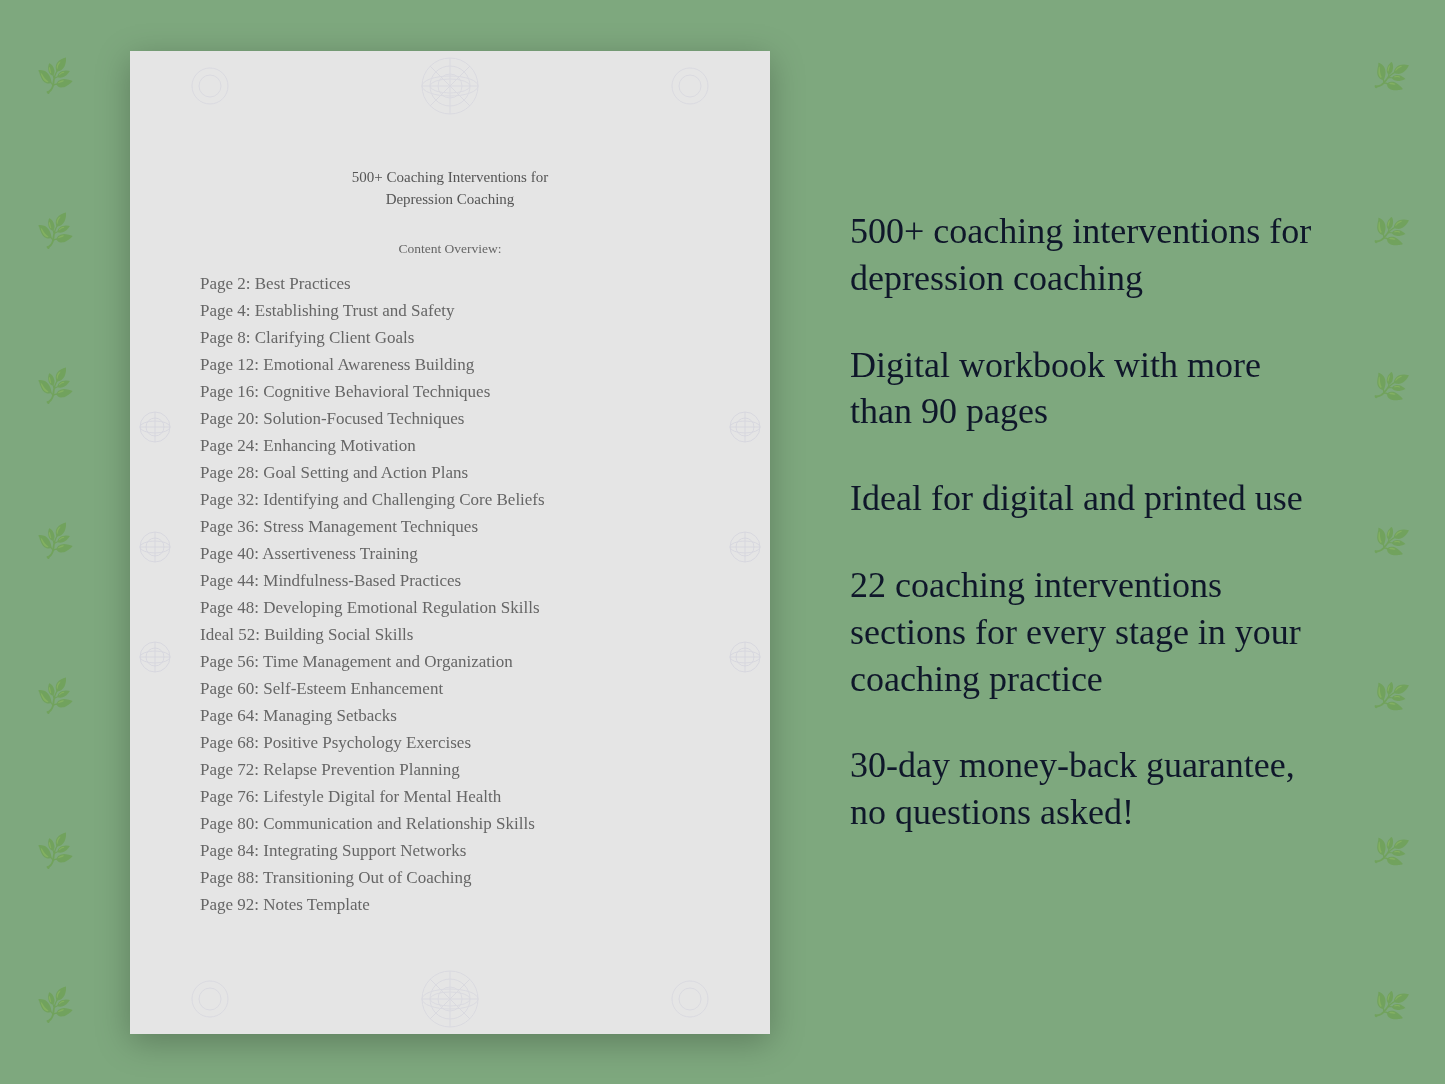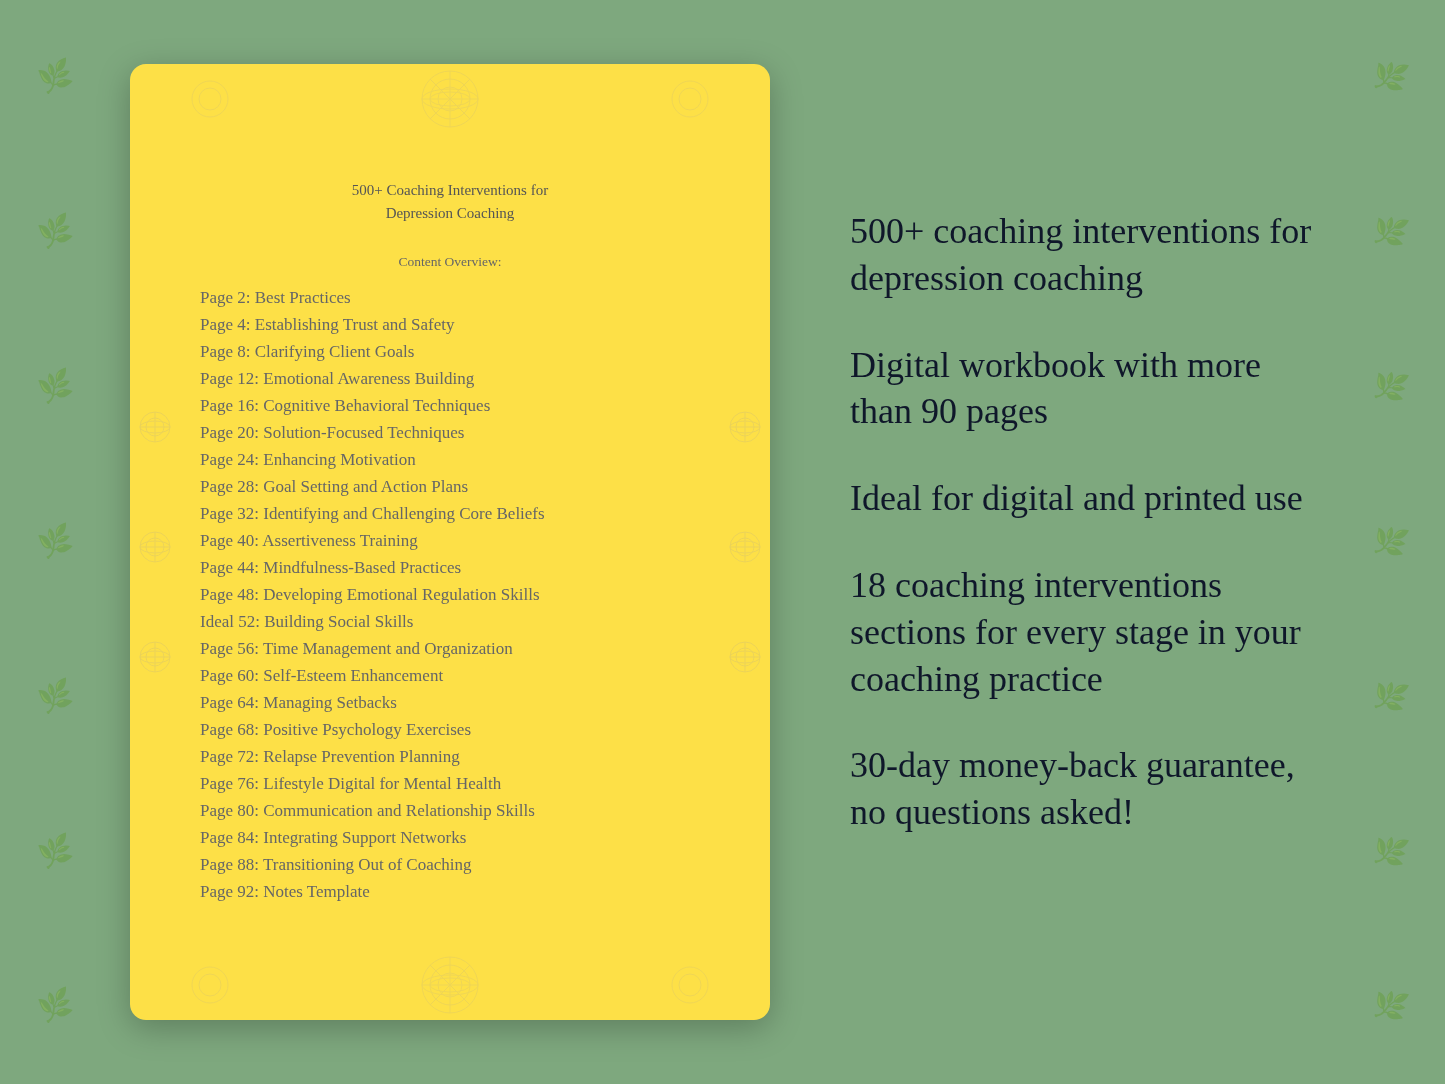--- a/index.html
+++ b/index.html
@@ -46,24 +46,24 @@
       display: flex;
       align-items: center;
       justify-content: center;
       gap: 60px;
       width: 100%;
       padding: 40px 130px;
     }
 
     
     .document-preview {
-      background: #fde047;
+      background: #e5e5e5;
       width: 640px;
       min-height: 920px;
-      border-radius: 16px;
+      border-radius: 0;
       box-shadow: 0 8px 32px rgba(0,0,0,0.25);
       padding: 60px 50px;
       position: relative;
       flex-shrink: 0;
     }
 
     .doc-header-decoration {
       position: absolute;
       top: 0;
       left: 0;
@@ -291,20 +291,21 @@
       <ul class="toc-list" id="toc-list">
       <li class="toc-item">Page  2:  Best Practices</li>
           <li class="toc-item">Page  4:  Establishing Trust and Safety</li>
           <li class="toc-item">Page  8:  Clarifying Client Goals</li>
           <li class="toc-item">Page 12:  Emotional Awareness Building</li>
           <li class="toc-item">Page 16:  Cognitive Behavioral Techniques</li>
           <li class="toc-item">Page 20:  Solution-Focused Techniques</li>
           <li class="toc-item">Page 24:  Enhancing Motivation</li>
           <li class="toc-item">Page 28:  Goal Setting and Action Plans</li>
           <li class="toc-item">Page 32:  Identifying and Challenging Core Beliefs</li>
+          <li class="toc-item">Page 36:  Stress Management Techniques</li>
           <li class="toc-item">Page 40:  Assertiveness Training</li>
           <li class="toc-item">Page 44:  Mindfulness-Based Practices</li>
           <li class="toc-item">Page 48:  Developing Emotional Regulation Skills</li>
           <li class="toc-item">Ideal 52:  Building Social Skills</li>
           <li class="toc-item">Page 56:  Time Management and Organization</li>
           <li class="toc-item">Page 60:  Self-Esteem Enhancement</li>
           <li class="toc-item">Page 64:  Managing Setbacks</li>
           <li class="toc-item">Page 68:  Positive Psychology Exercises</li>
           <li class="toc-item">Page 72:  Relapse Prevention Planning</li>
           <li class="toc-item">Page 76:  Lifestyle Digital for Mental Health</li>
@@ -314,17 +315,17 @@
           <li class="toc-item">Page 92:  Notes Template</li>
         </ul>
 
     </div>
   </div>
 
   <div class="features-panel" id="features-panel">
   <div class="feature-item">500+ coaching interventions for depression coaching</div>
       <div class="feature-item">Digital workbook with more than 90 pages</div>
       <div class="feature-item">Ideal for digital and printed use</div>
-      <div class="feature-item">18 coaching interventions sections for every stage in your coaching practice</div>
+      <div class="feature-item">22 coaching interventions sections for every stage in your coaching practice</div>
       <div class="feature-item">30-day money-back guarantee, no questions asked!</div>
     </div>
 
 </div>
 
 </body></html>

